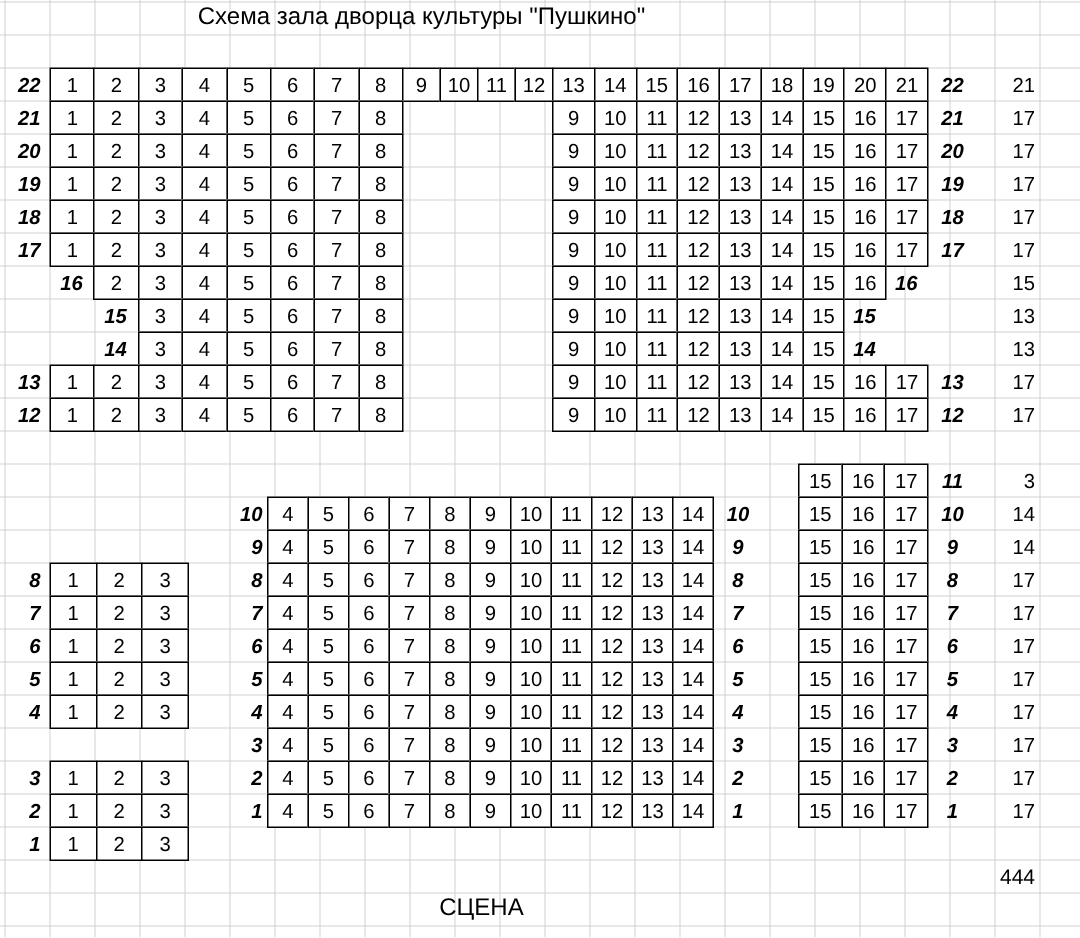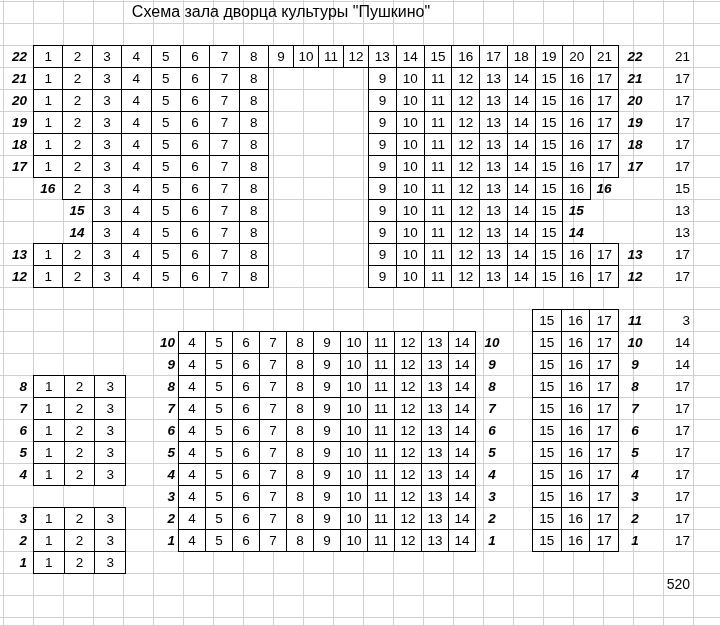--- a/index.html
+++ b/index.html
@@ -463,14 +463,15 @@
       <div class="cell" style="left: 94.34px; top: 507px; width: 31.67px;">3</div>
       <div class="lbl r" style="left: 0px; top: 529px; width: 30px;">2</div>
       <div class="cell" style="left: 33px; top: 529px; width: 31.67px;">1</div>
       <div class="cell" style="left: 63.67px; top: 529px; width: 31.67px;">2</div>
       <div class="cell" style="left: 94.34px; top: 529px; width: 31.67px;">3</div>
       <div class="lbl r" style="left: 0px; top: 551px; width: 30px;">1</div>
       <div class="cell" style="left: 33px; top: 551px; width: 31.67px;">1</div>
       <div class="cell" style="left: 63.67px; top: 551px; width: 31.67px;">2</div>
       <div class="cell" style="left: 94.34px; top: 551px; width: 31.67px;">3</div>
     </div>
-  <div class="cnt" style="top:573px;left:652px;width:41px;font-size:14px;">520</div>
+  <div class="cnt" style="top:573px;left:652px;width:41px;font-size:14px;">444</div>
+  <div class="bigtext" style="top:595px;left:0;width:642px;">СЦЕНА</div>
 </div>
 
 </body></html>

